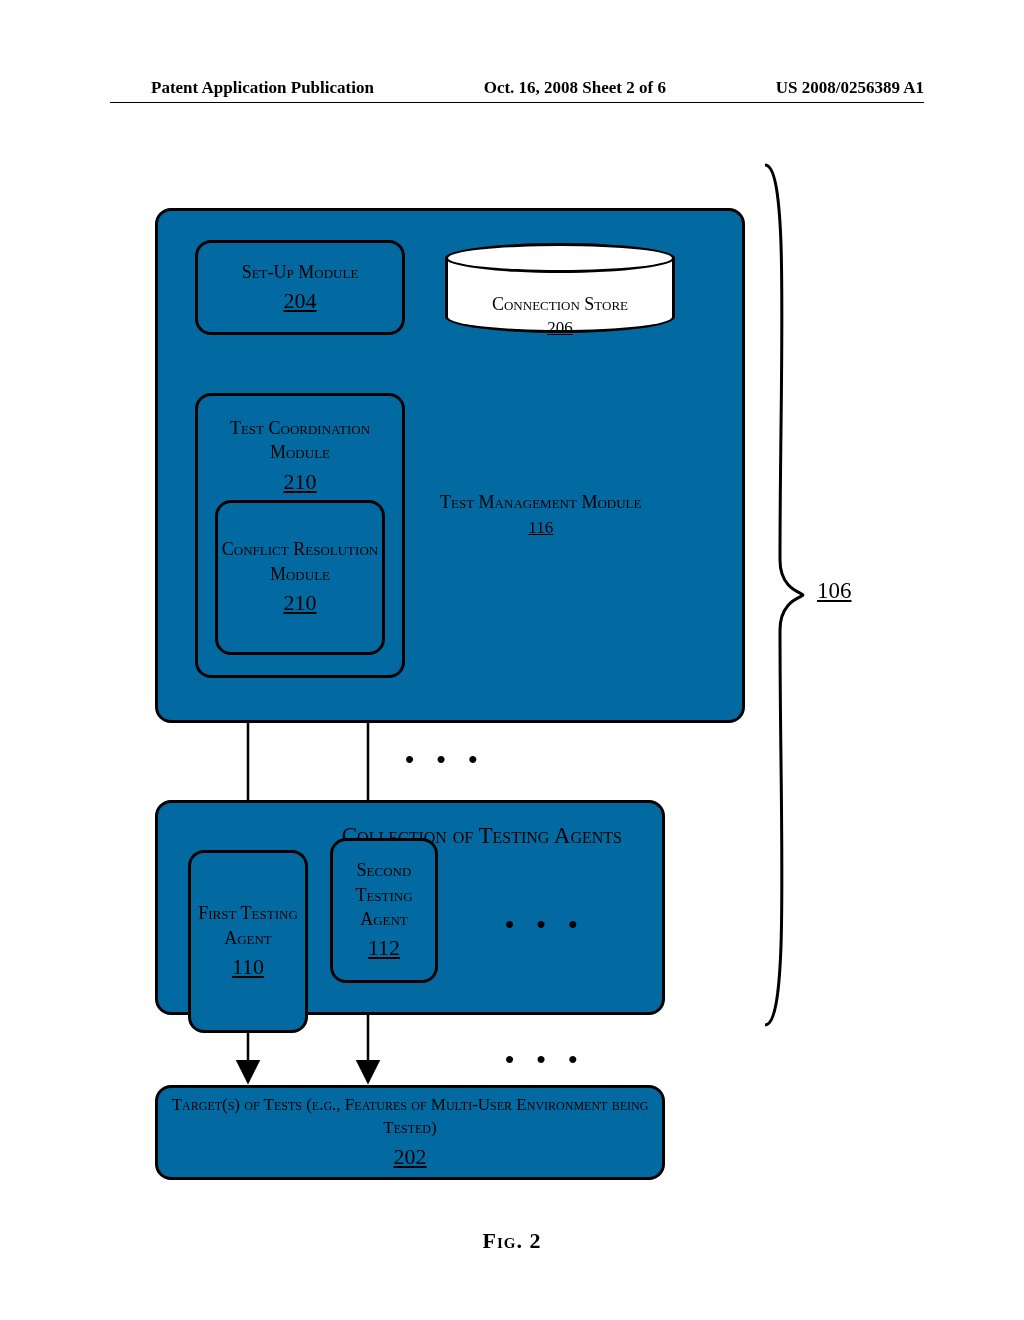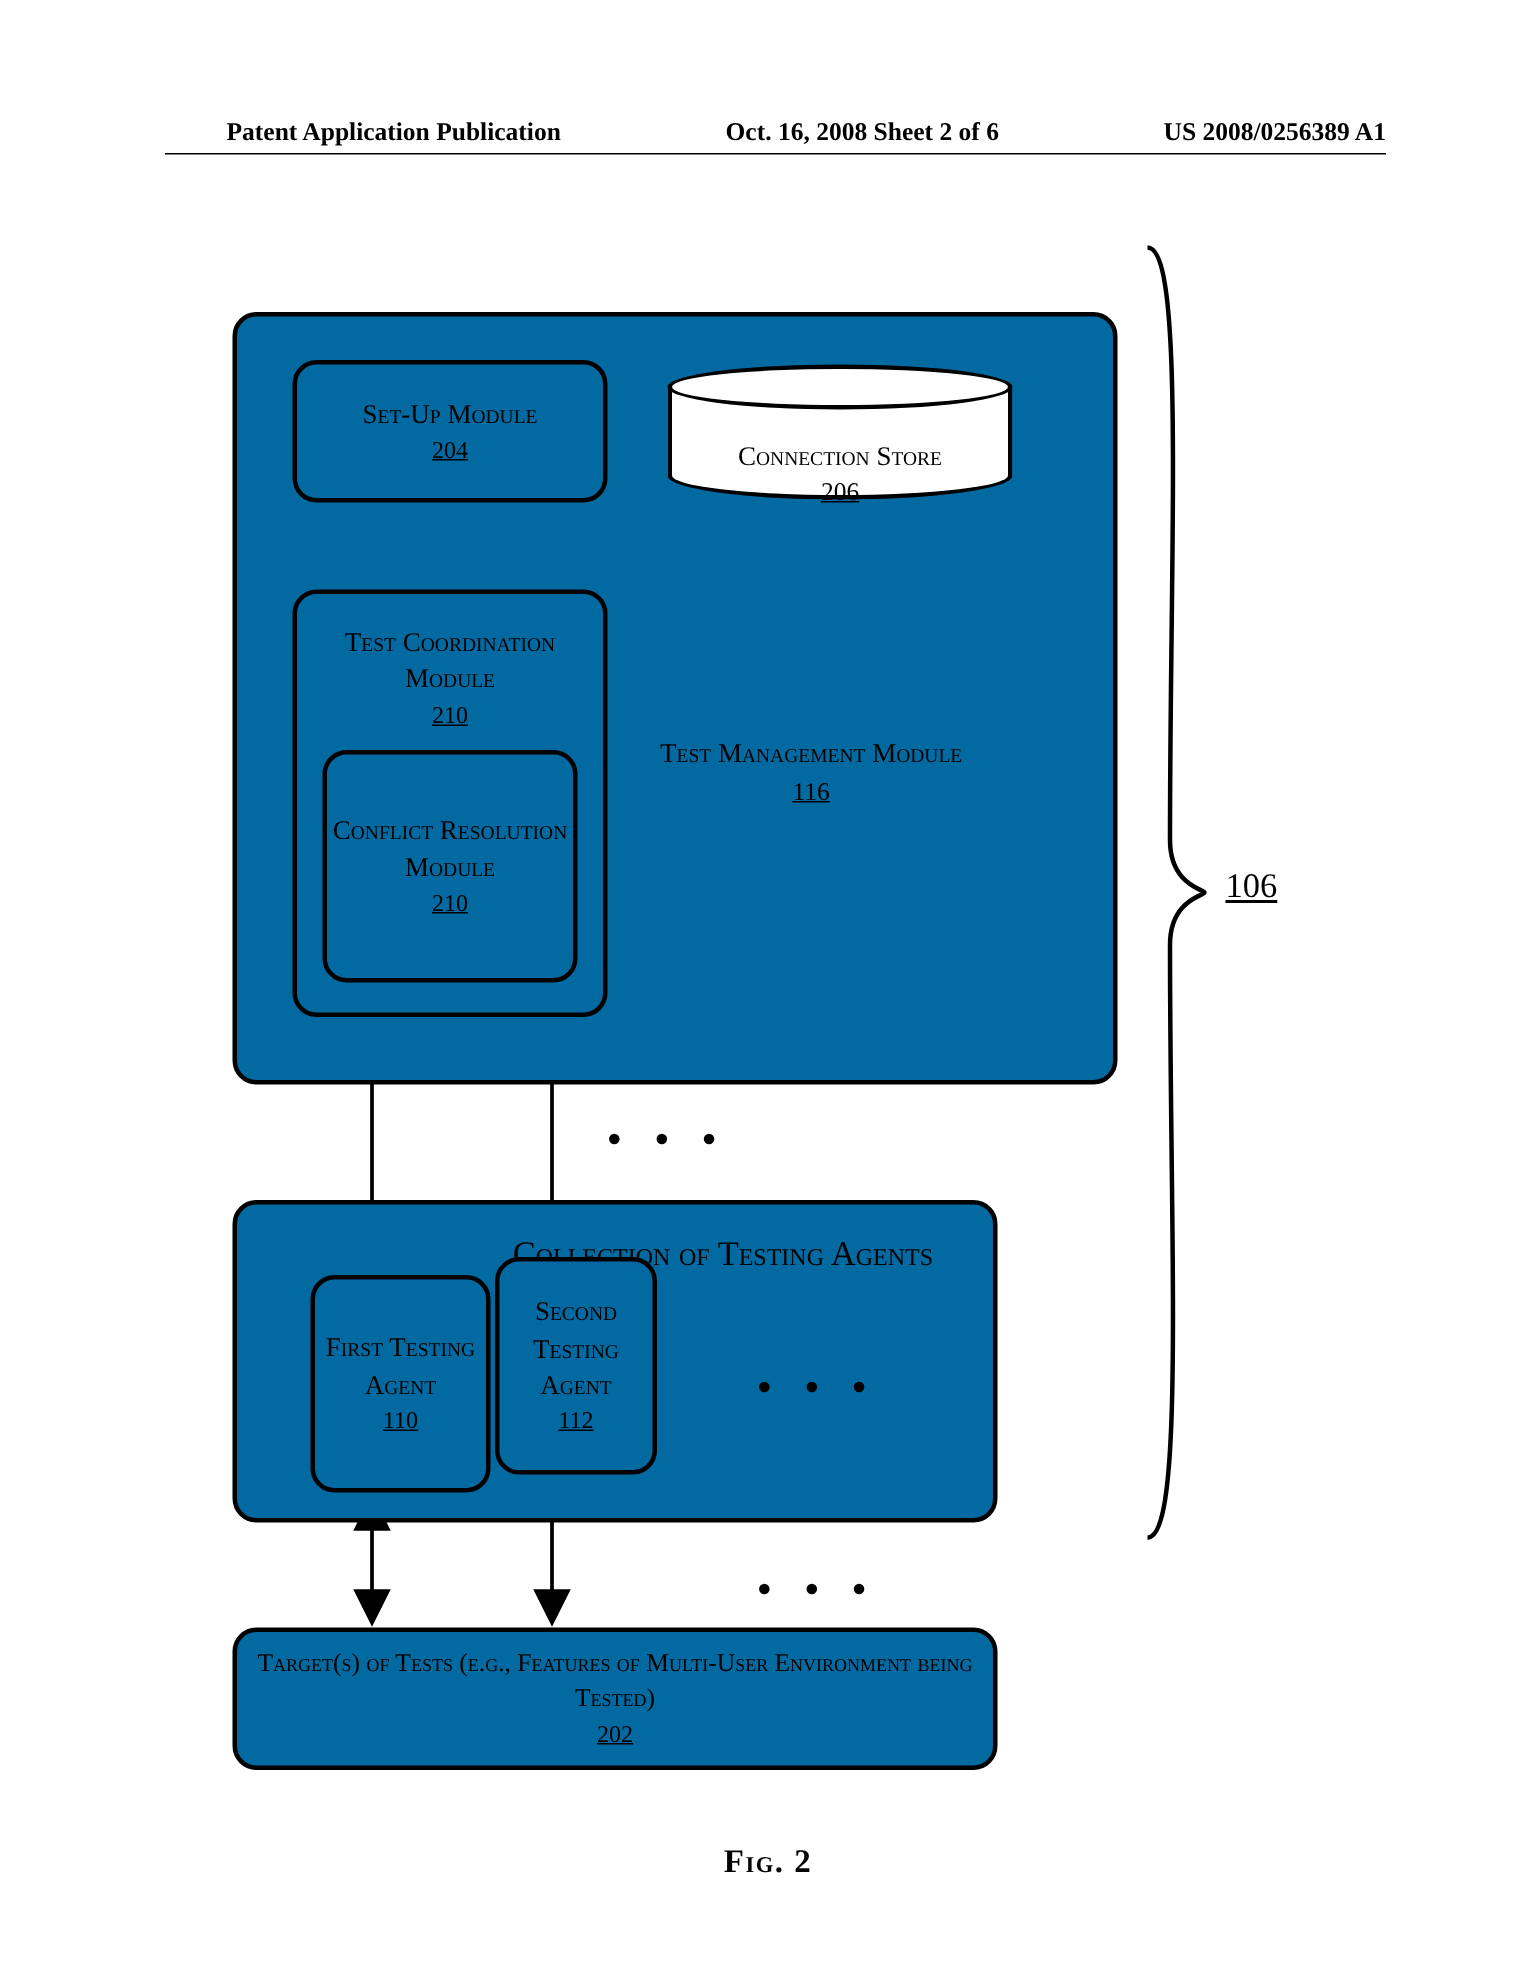--- a/index.html
+++ b/index.html
@@ -47,21 +47,21 @@
     flex-direction: column;
     align-items: center;
     justify-content: center;
     font-variant: small-caps;
     font-size: 18px;
     line-height: 1.35;
   }
   .box .ref {
     text-decoration: underline;
     font-variant: normal;
-    font-size: 16px;
+    font-size: 22px;
     margin-top: 2px;
   }
   
   .mgmt-box {
     left: 155px; top: 208px;
     width: 590px; height: 515px;
   }
   .setup-box {
     left: 195px; top: 240px;
     width: 210px; height: 95px;
@@ -145,22 +145,22 @@
   .agents-label {
     position: absolute;
     right: 40px;
     top: 18px;
     font-variant: small-caps;
     font-size: 23px;
     text-align: right;
     line-height: 1.3;
   }
   .first-agent-box {
-    left: 207px; top: 850px;
-    width: 120px; height: 145px;
+    left: 188px; top: 850px;
+    width: 120px; height: 183px;
   }
   .second-agent-box {
     left: 330px; top: 838px;
     width: 108px; height: 145px;
   }
   .targets-box {
     left: 155px; top: 1085px;
     width: 510px; height: 95px;
     font-size: 17px;
   }

